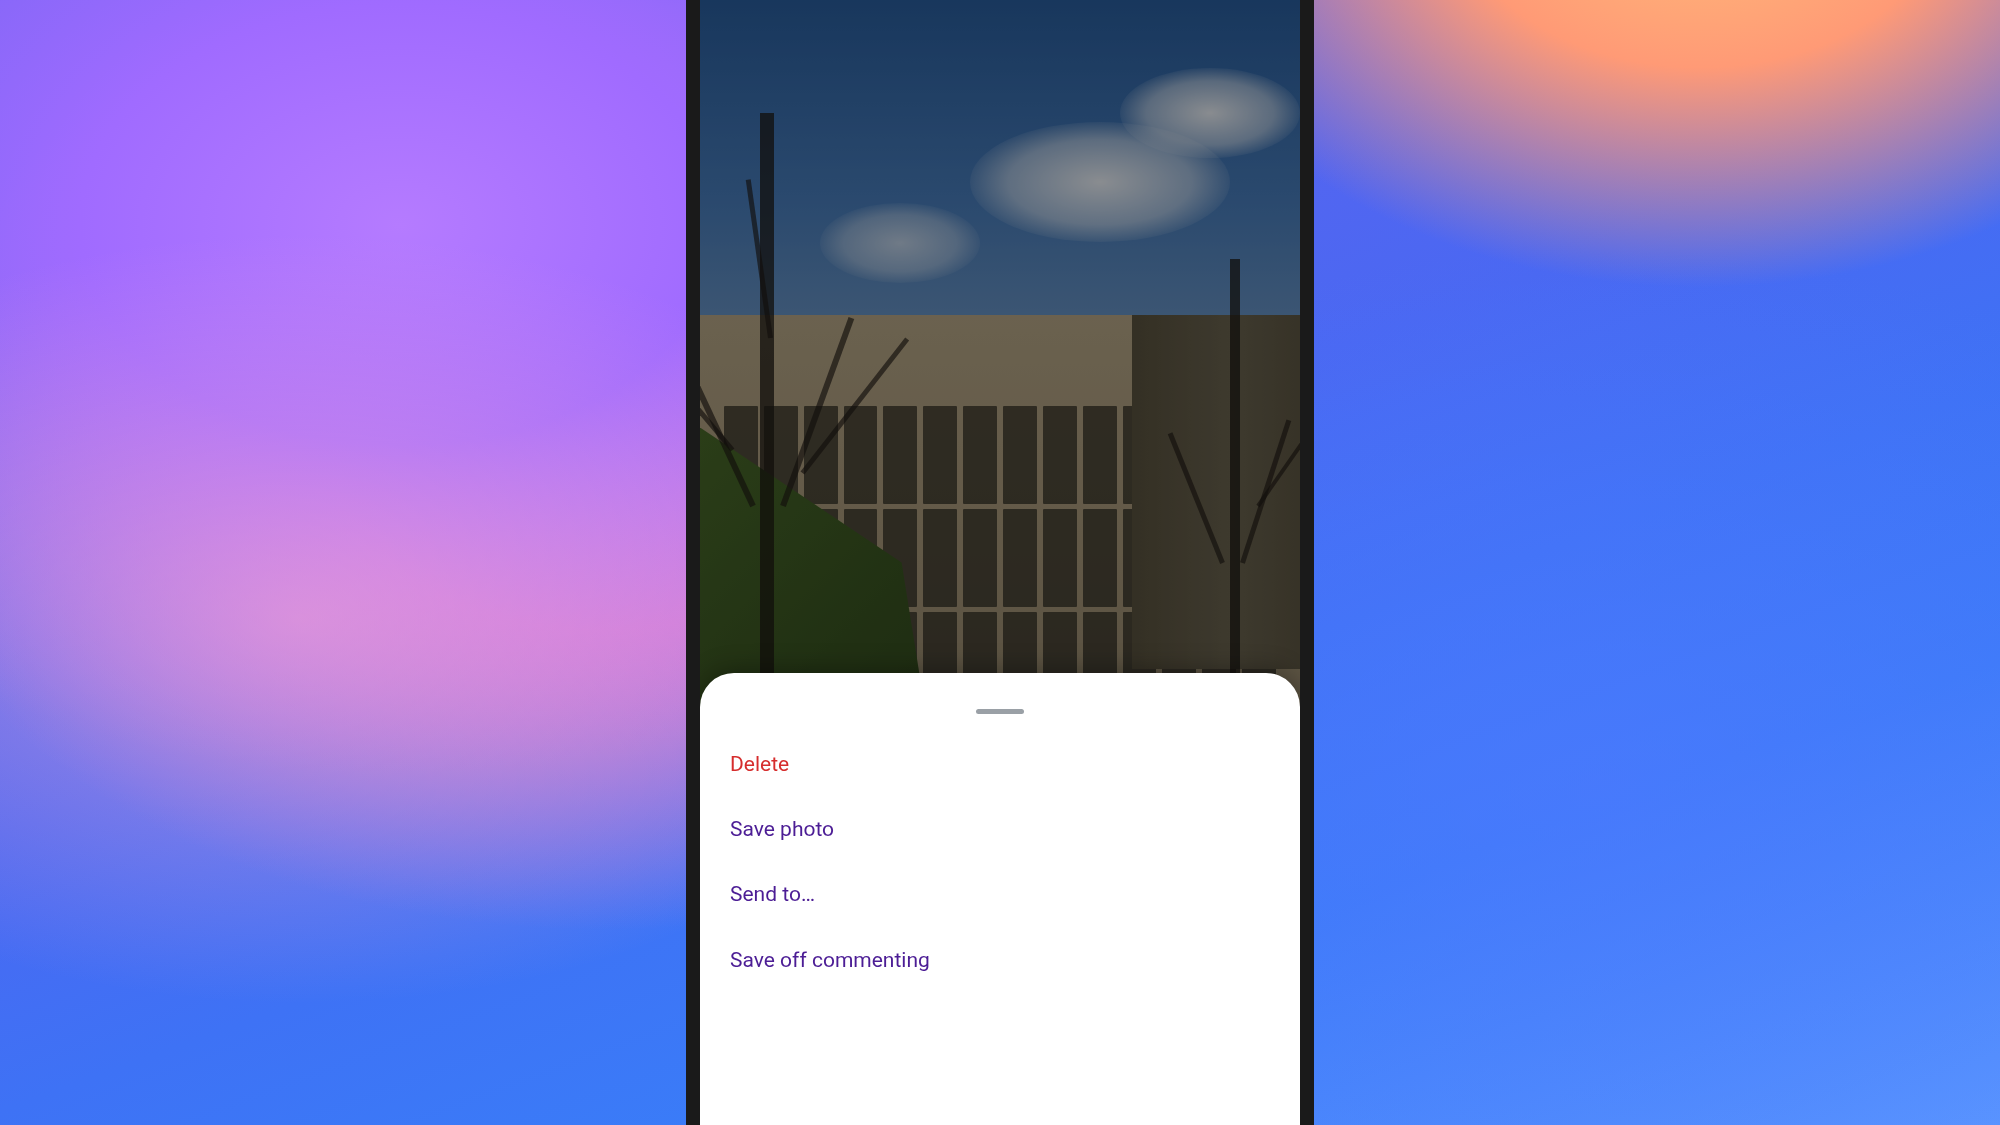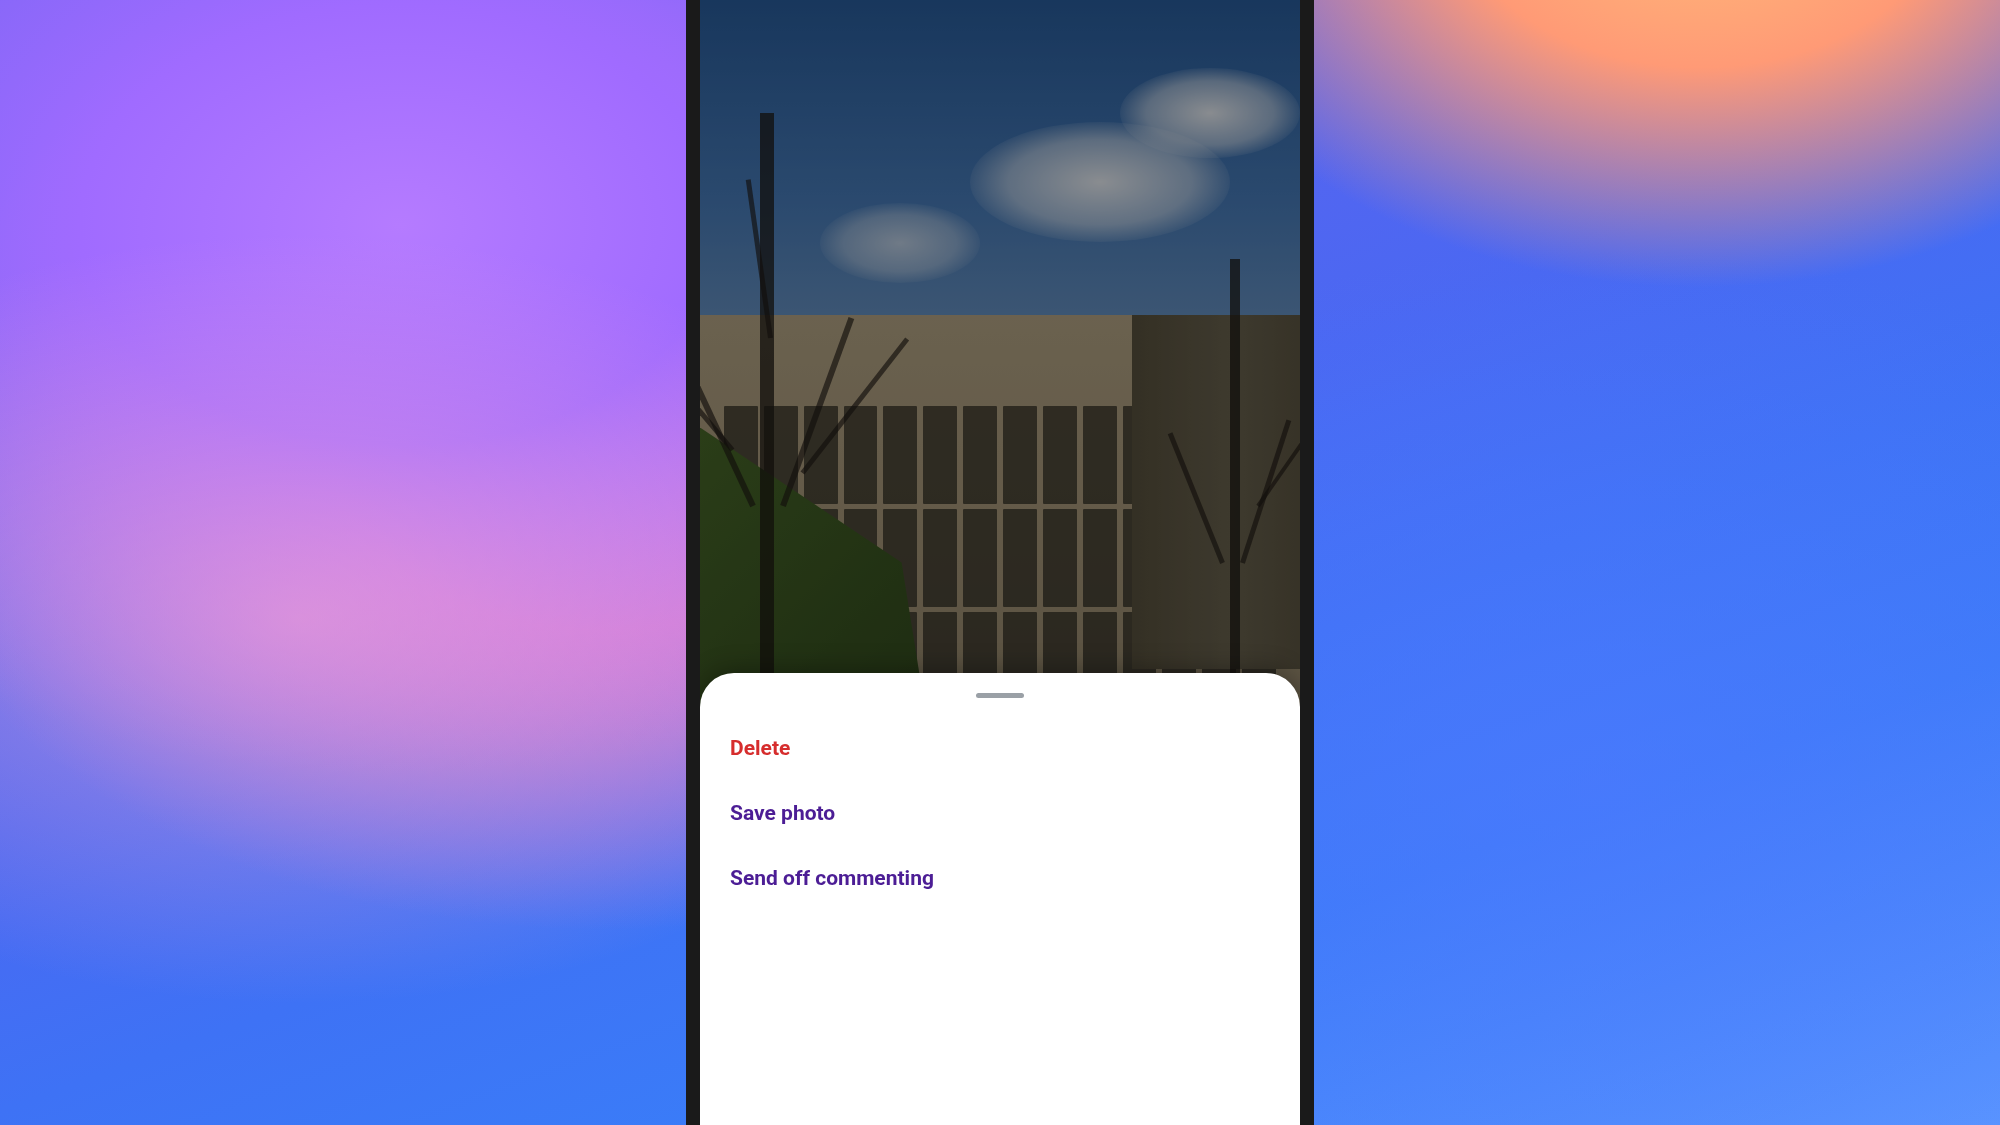--- a/index.html
+++ b/index.html
@@ -144,23 +144,22 @@
     inset: 0;
     background: rgba(0,0,0,0.42);
   }
 
   
   .sheet {
     position: absolute;
     left: 0; right: 0; bottom: 0;
     background: #ffffff;
     border-radius: 34px 34px 0 0;
-    padding: 20px 0 0 0;
+    padding: 36px 0 0 0;
     box-shadow: 0 -4px 24px rgba(0,0,0,0.3);
-    font-weight: bold;
   }
   .handle {
     width: 48px;
     height: 5px;
     background: #9aa0a6;
     border-radius: 3px;
     margin: 0 auto 18px auto;
   }
   .menu-item {
     padding: 20px 30px;
@@ -268,18 +267,19 @@
       <div class="dim"></div>
     </div>
 
     <div class="sheet" style="height:452px;">
       <div class="handle"></div>
 
       <div class="menu-item danger">Delete</div>
 
       <div class="menu-item">Save photo</div>
 
-
-      <div class="menu-item">Send off commenting</div>
+      <div class="menu-item">Send to…</div>
+
+      <div class="menu-item">Save off commenting</div>
     </div>
 
   </div>
 </div>
 
 </body></html>

